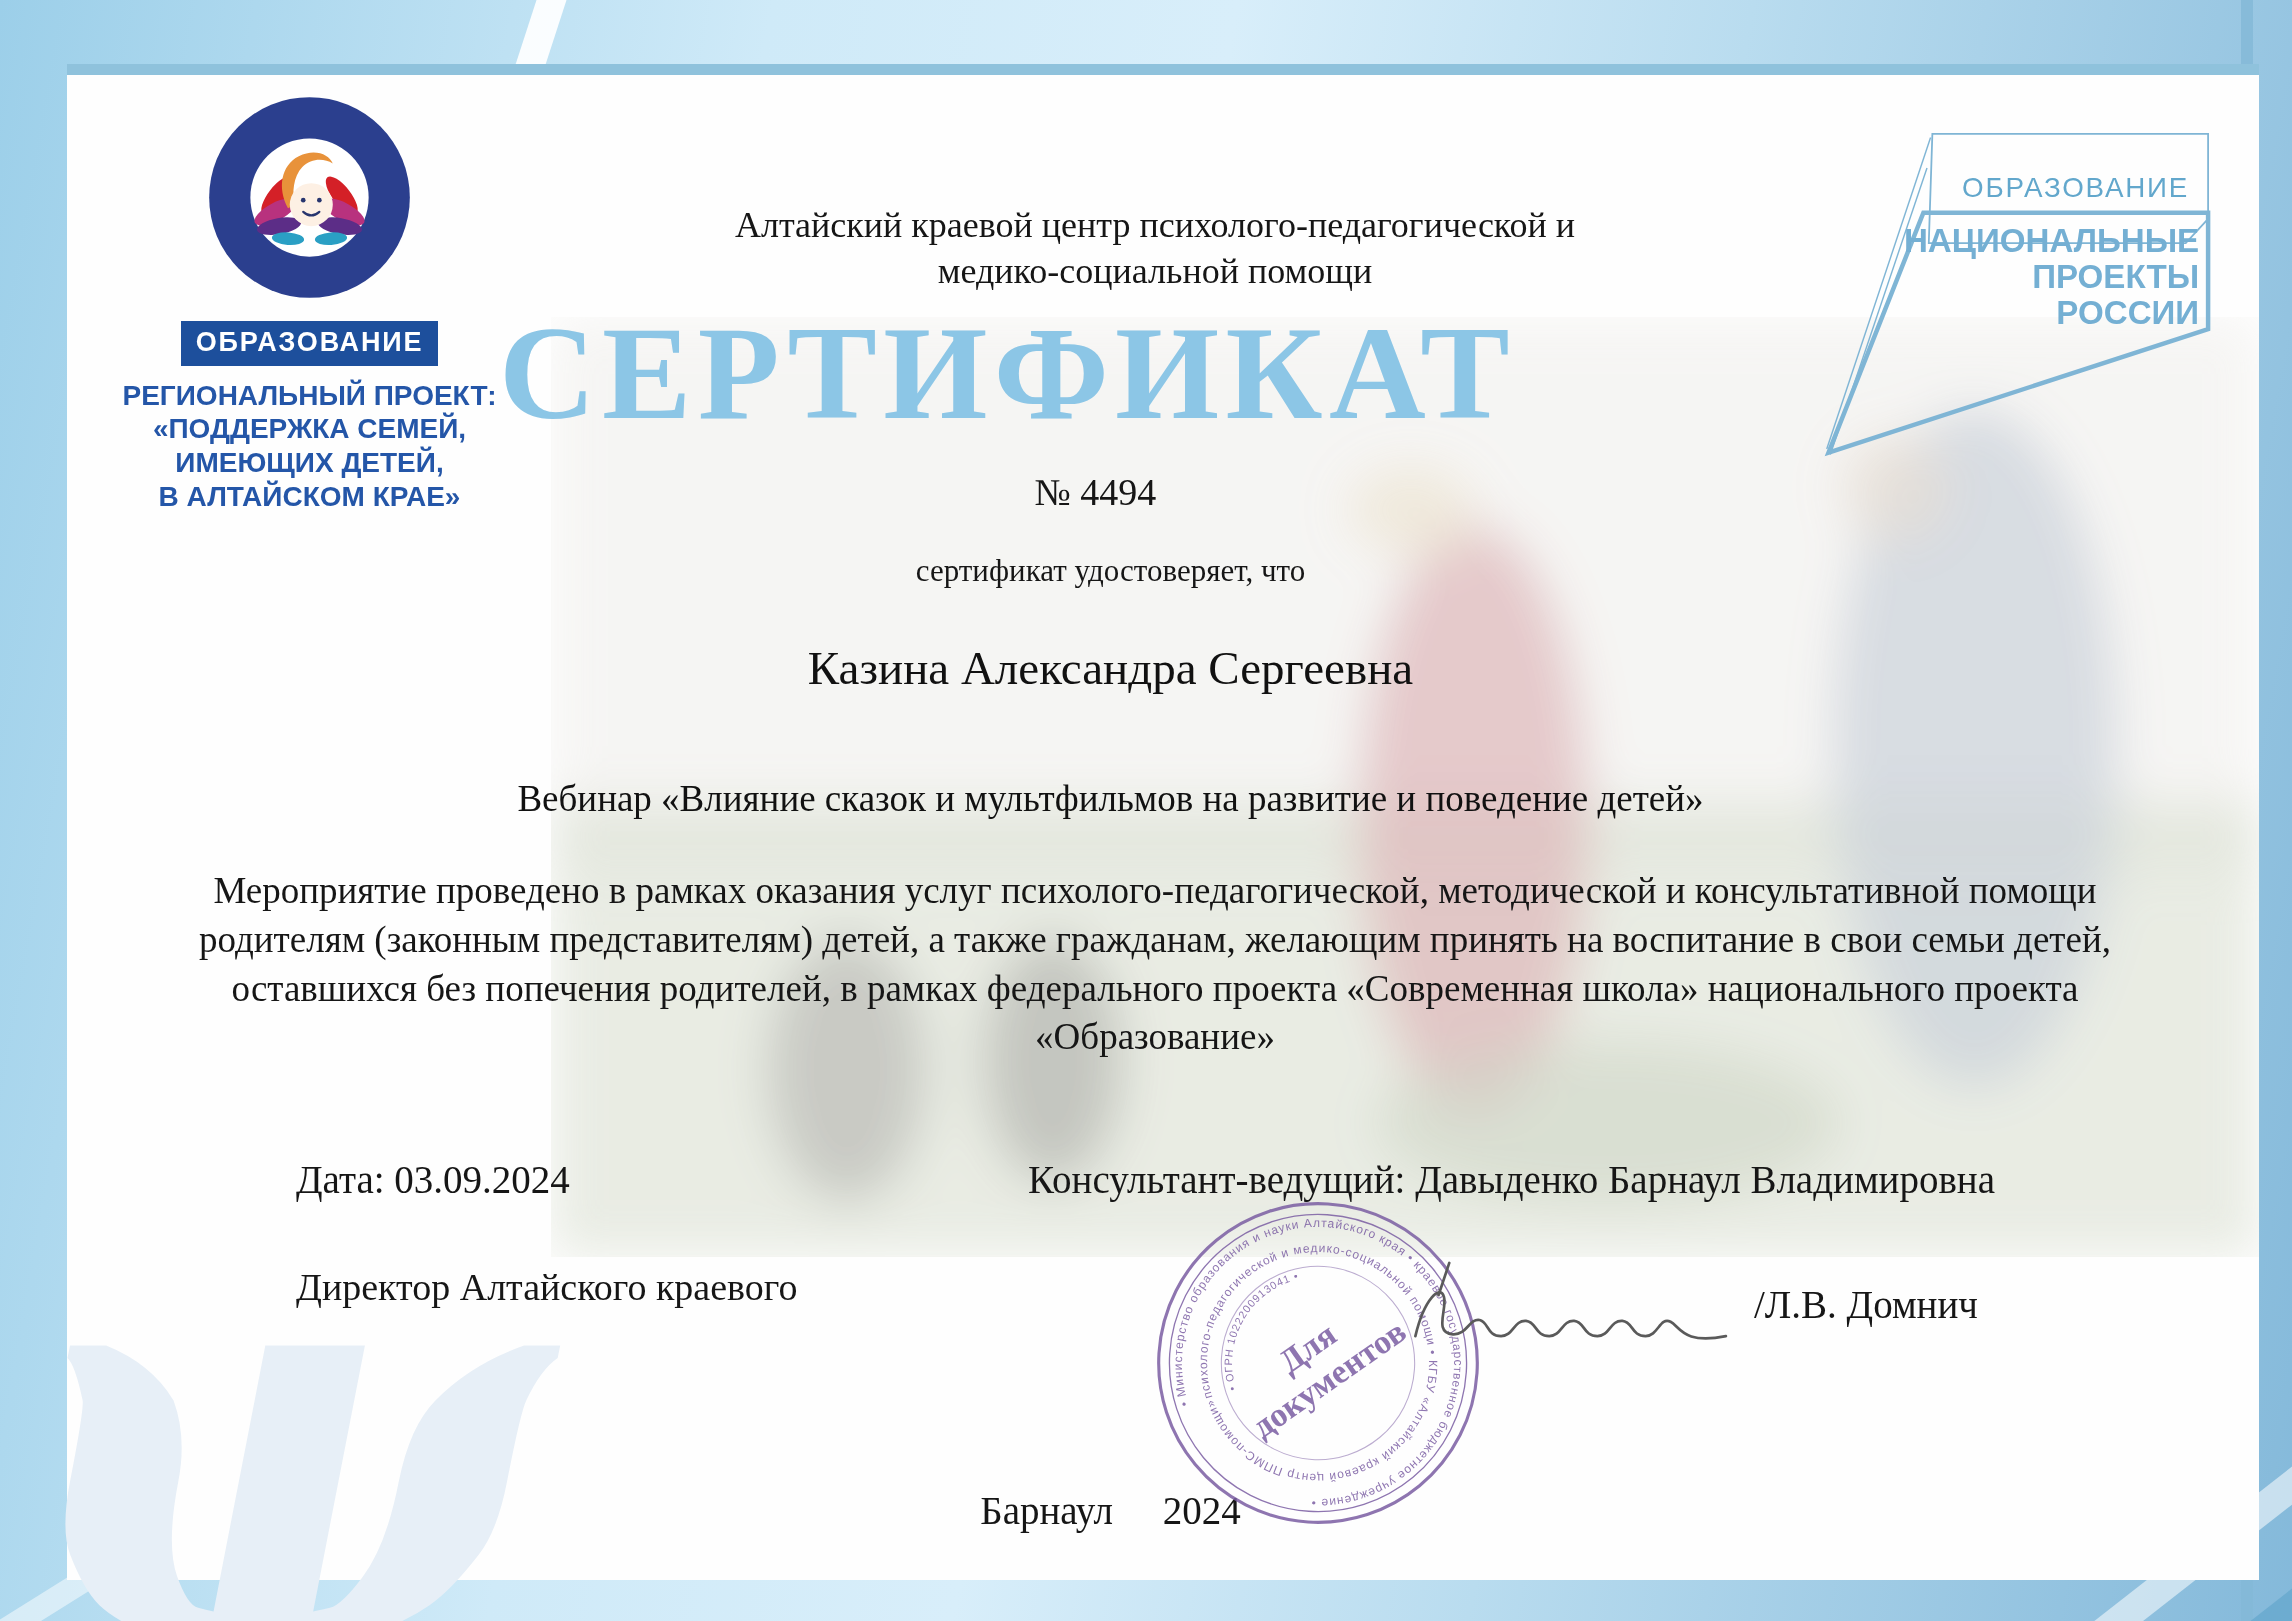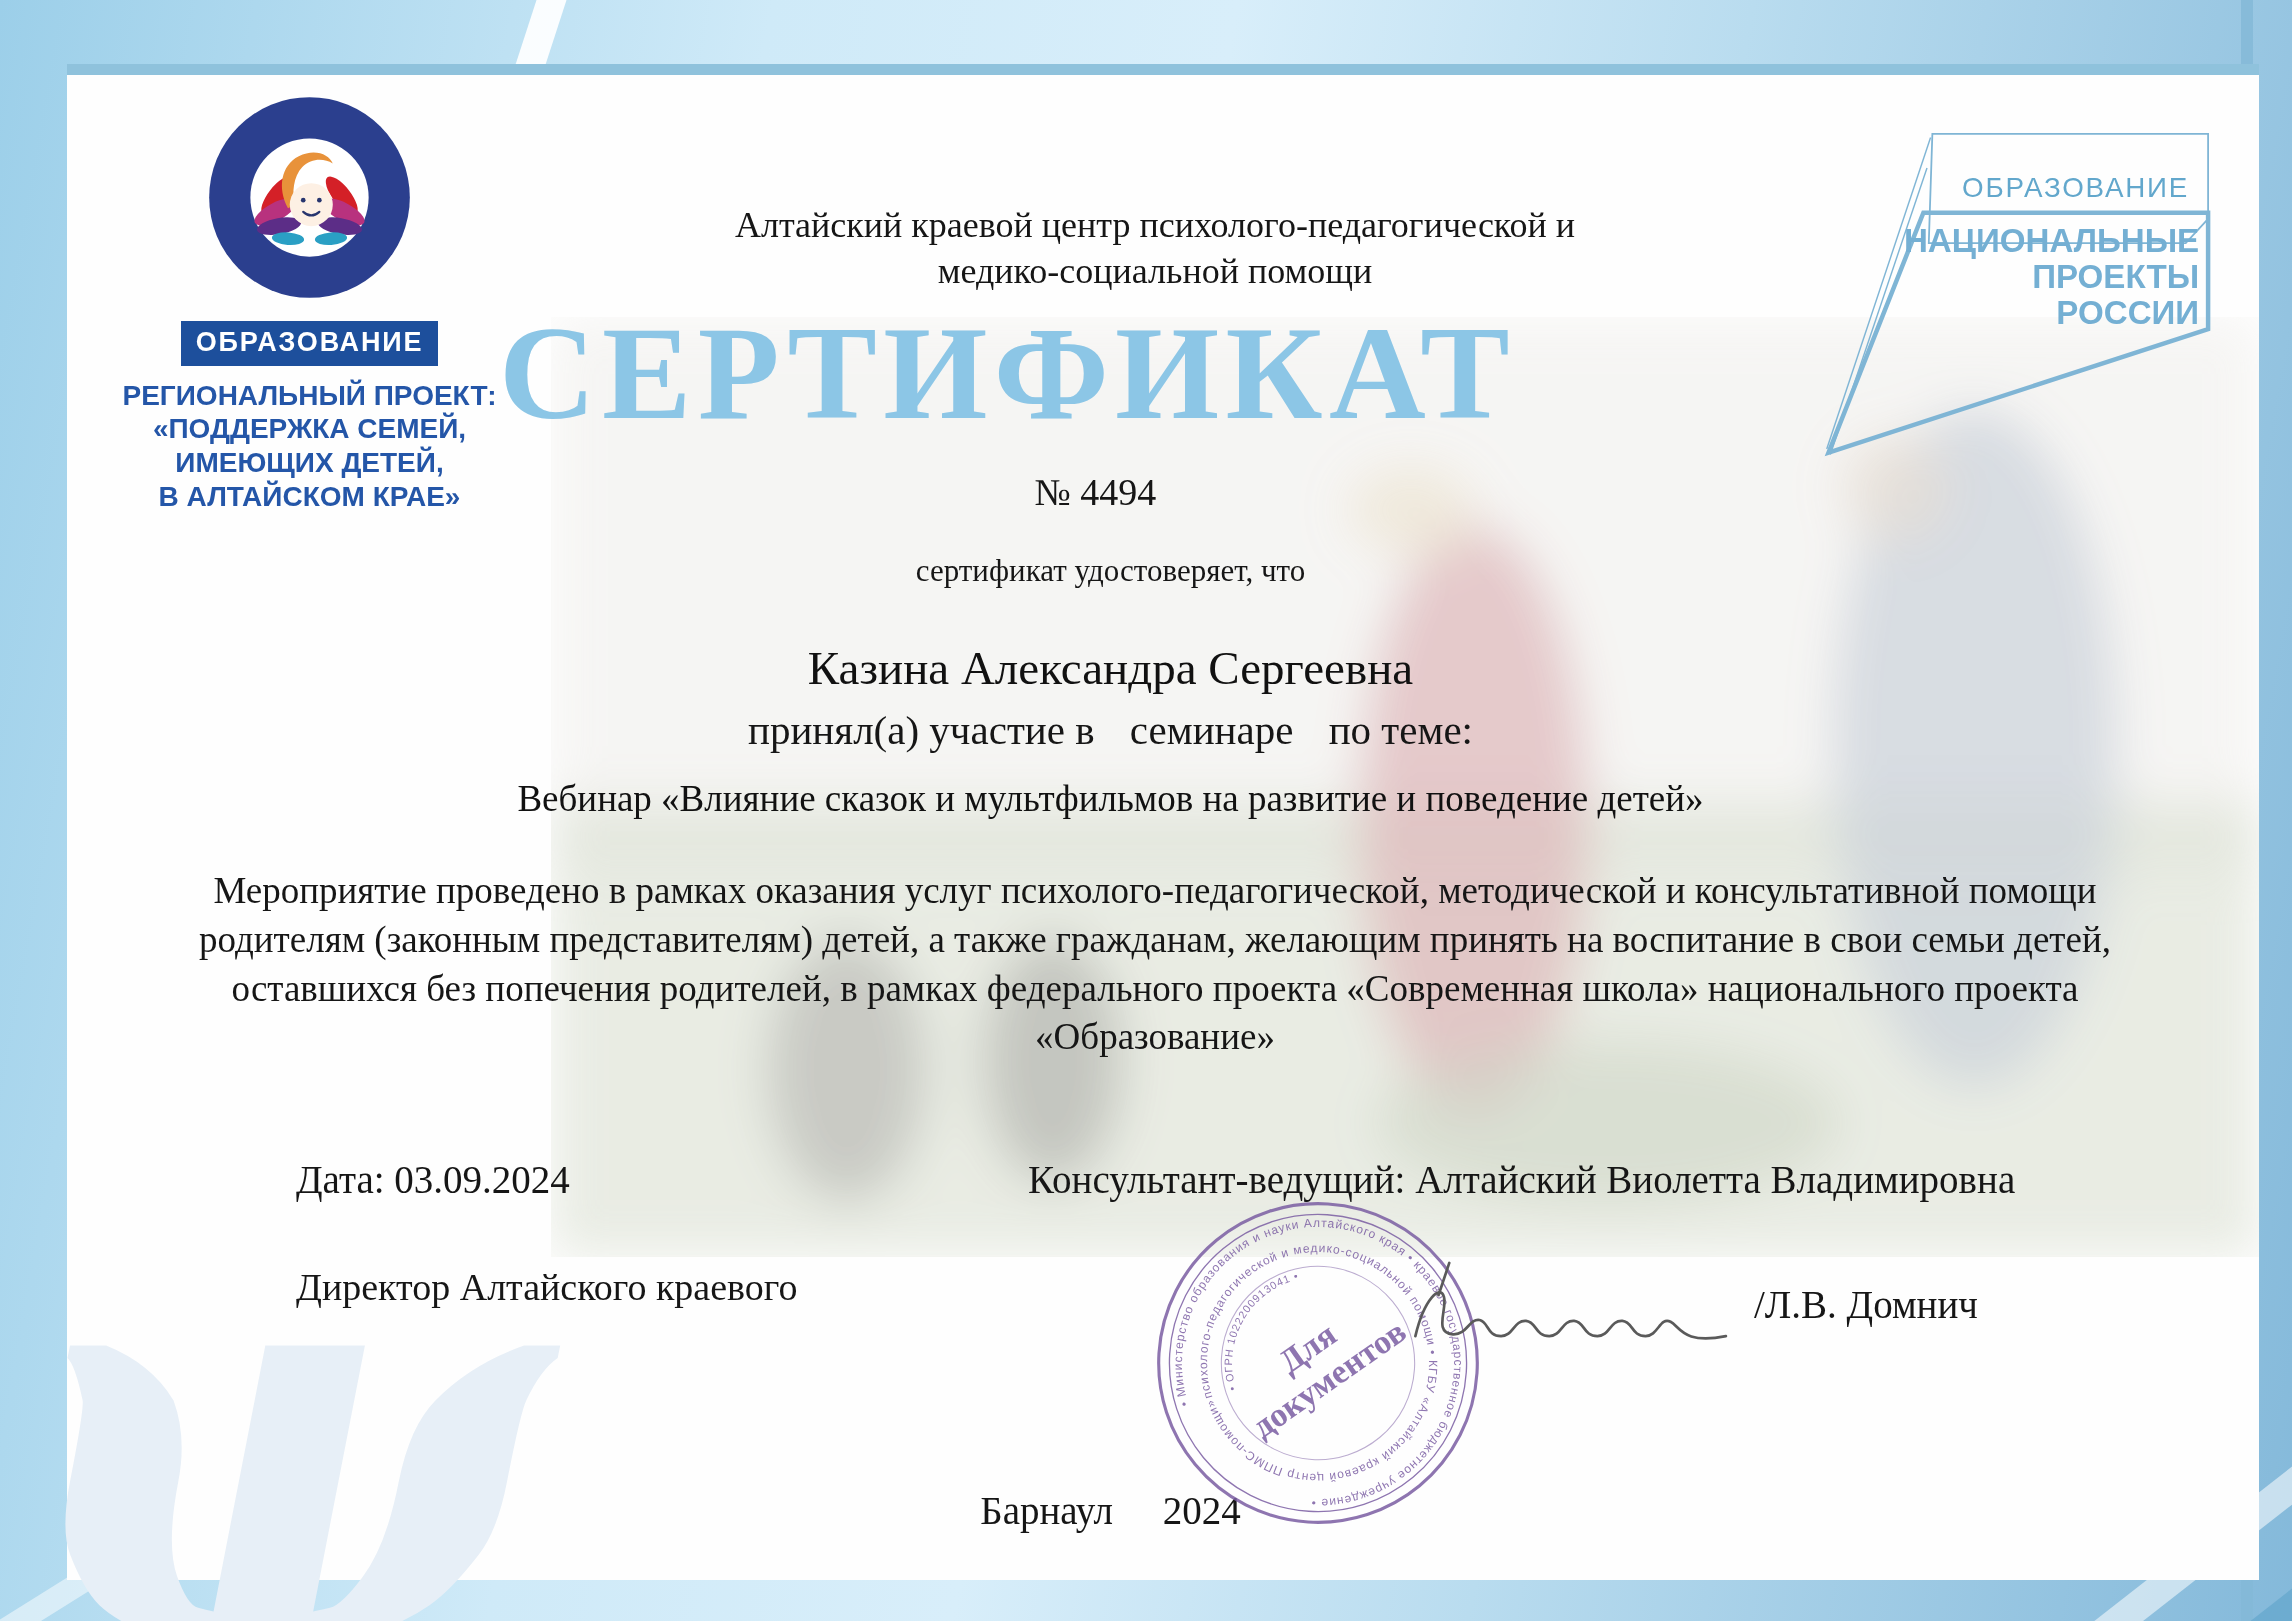--- a/index.html
+++ b/index.html
@@ -141,35 +141,30 @@
 
   <div id="org-header" class="content">
     <div>Алтайский краевой центр психолого-педагогической и</div>
     <div>медико-социальной помощи</div>
   </div>
   <div id="cert-title" class="content">СЕРТИФИКАТ</div>
   <div id="cert-number" class="content">№ 4494</div>
 
   <div id="certifies" class="content">сертификат удостоверяет, что</div>
   <div id="holder-name" class="content">Казина Александра Сергеевна</div>
-  <div id="participation" class="content">
-    <span>принял(а) участие в</span>
-    <span class="gap-l gap-r">семинаре</span>
-    <span>по теме:</span>
-  </div>
   <div id="topic" class="content">Вебинар «Влияние сказок и мультфильмов на развитие и поведение детей»</div>
   <div id="description" class="content">Мероприятие проведено в рамках оказания услуг психолого-педагогической, методической и консультативной помощи родителям (законным представителям) детей, а также гражданам, желающим принять на воспитание в свои семьи детей, оставшихся без попечения родителей, в рамках федерального проекта «Современная школа» национального проекта «Образование»</div>
 
   <div id="date-line" class="content">
     <span>Дата:</span>
     <span>03.09.2024</span>
   </div>
   <div id="consultant-line" class="content">
     <span>Консультант-ведущий:</span>
-    <span>Алтайский Виолетта Владимировна</span>
+    <span>Давыденко Барнаул Владимировна</span>
   </div>
   <div id="director-block" class="content">
     <div>Директор Алтайского краевого</div>
   </div>
 
   <svg id="stamp" width="358" height="358" viewBox="-200 -200 400 400">
     <defs>
       <path id="ring1p" d="M -152,0 A 152,152 0 1 1 152,0 A 152,152 0 1 1 -152,0"></path>
       <path id="ring2p" d="M -124,0 A 124,124 0 1 1 124,0 A 124,124 0 1 1 -124,0"></path>
       <path id="ring3p" d="M -96,0 A 96,96 0 1 1 96,0 A 96,96 0 1 1 -96,0"></path>

